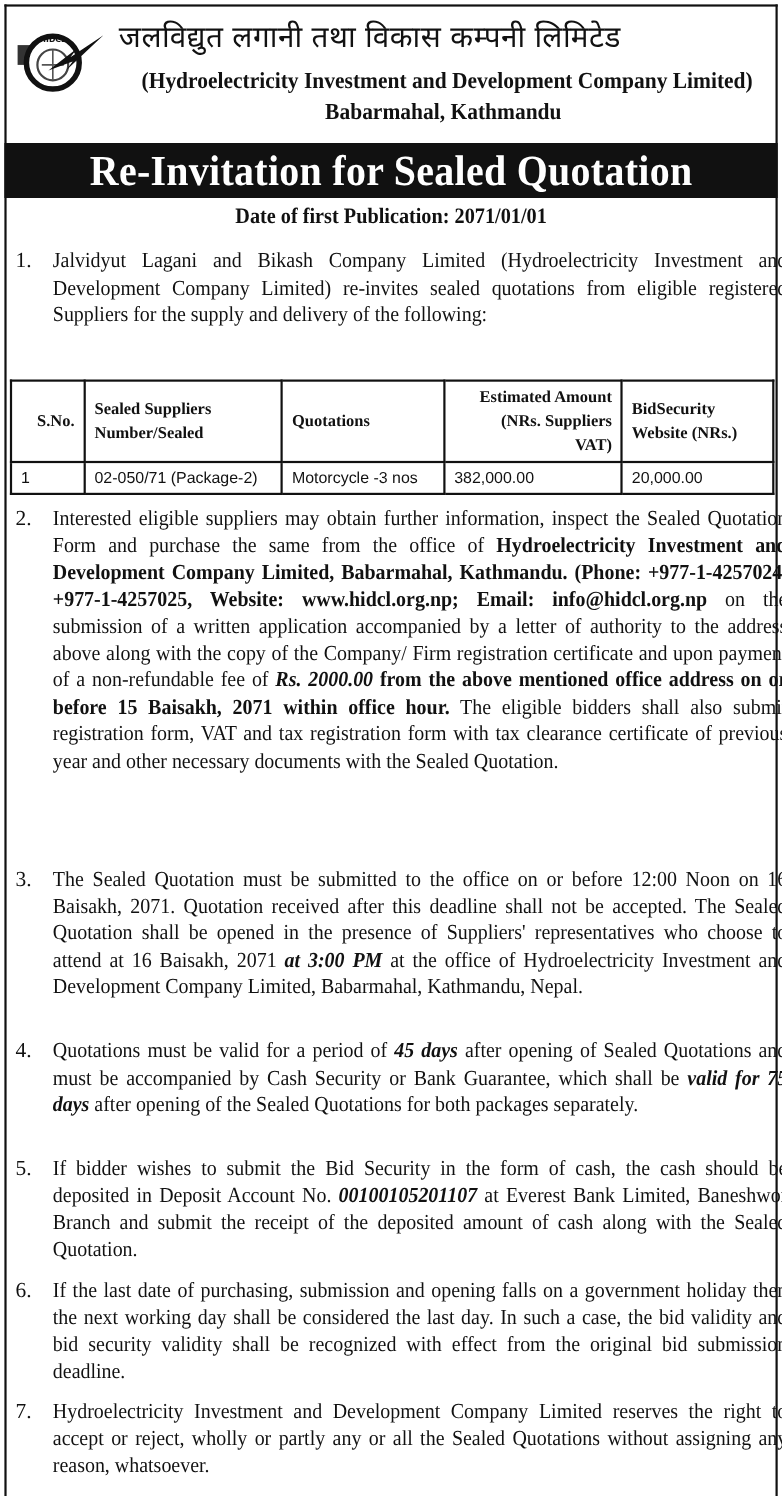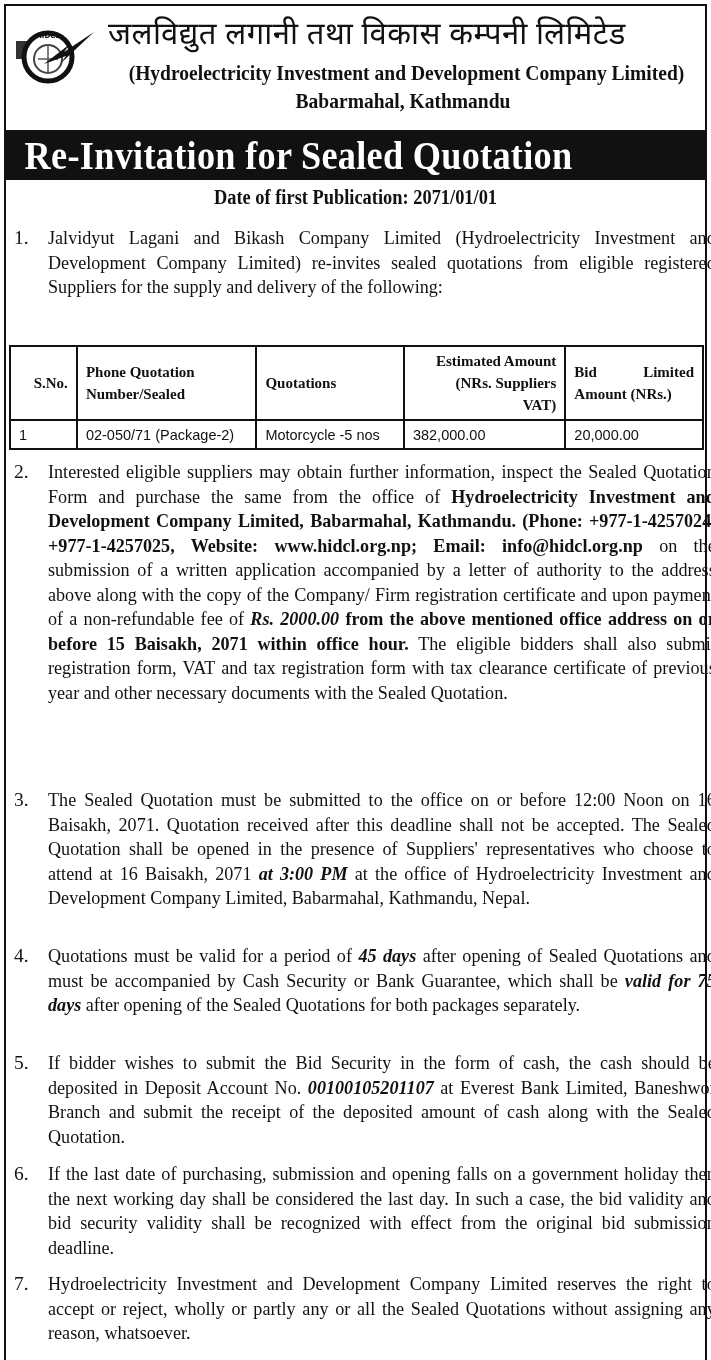--- a/index.html
+++ b/index.html
@@ -8,35 +8,35 @@
     font-family: "Liberation Serif", "DejaVu Serif", serif; color: #111;
   }
   .frame {
     position: absolute; left: 4px; top: 4px; width: 703px; height: 1360px;
     border-left: 2px solid #111; border-right: 2px solid #111; border-top: 2px solid #111;
     box-sizing: border-box;
   }
   .logo { position: absolute; left: 14px; top: 24px; width: 84px; height: 60px; }
   .nep-title {
     position: absolute; left: 108px; top: 16px; width: 600px;
-    font-family: Liberation Serif, serif; font-size: 31px; letter-spacing: 0.5px;
+    font-family: Liberation Sans, sans-serif; font-size: 27px; letter-spacing: 0.5px;
     white-space: nowrap; line-height: 36px;
   }
   .eng-name {
     position: absolute; left: 108px; top: 60px; width: 590px; text-align: center;
     font-size: 21px; font-weight: bold; line-height: 26px; transform: scaleX(0.93); transform-origin: center;
     white-space: nowrap;
   }
   .address {
     position: absolute; left: 108px; top: 88px; width: 590px; text-align: center;
     font-size: 21px; font-weight: bold; line-height: 26px; transform: scaleX(0.93);
   }
   .banner {
     position: absolute; left: 4px; top: 130px; width: 703px; height: 50px; background: #111;
-    display: flex; align-items: center; justify-content: flex-start;
+    display: flex; align-items: center; justify-content: center;
   }
   .banner span {
     color: #fff; font-size: 39px; font-weight: bold; letter-spacing: 0.3px;
     transform: scaleX(0.93); display: inline-block; white-space: nowrap;
   }
   .pubdate {
     position: absolute; left: 4px; top: 184px; width: 703px; text-align: center;
     font-size: 20px; font-weight: bold; line-height: 26px; transform: scaleX(0.92);
   }
   .item { position: absolute; left: 14px; width: 690px; font-size: 19.5px; line-height: 24.5px; }
@@ -48,21 +48,21 @@
   b { font-weight: bold; }
   i { font-style: italic; }
   table.q {
     position: absolute; left: 9px; top: 345px; width: 695px; border-collapse: collapse;
     font-size: 15px;
   }
   table.q th, table.q td { border: 2px solid #111; padding: 2px 8px; vertical-align: middle; }
   table.q th { font-weight: bold; height: 68px; text-align: left; line-height: 22px; }
   table.q th.c { text-align: right; }
   table.q td { height: 23px; font-family: "Liberation Sans", "DejaVu Sans", sans-serif; font-size: 14.5px; }
-  .bidsec { display: flex; justify-content: space-between; }
+  .bidsec { display: flex; justify-content: flex-start; }
 </style>
 </head>
 <body>
 
 <div class="frame"></div>
 
 <div class="logo">
   <svg width="84" height="60" viewBox="0 0 84 60">
     <rect x="2" y="17" width="20" height="18" fill="#333"></rect>
     <circle cx="34" cy="33" r="24" fill="#fff" stroke="#111" stroke-width="5"></circle>
@@ -95,43 +95,43 @@
       <col style="width:67px">
       <col style="width:180px">
       <col style="width:148px">
       <col style="width:162px">
       <col style="width:138px">
     </colgroup>
   <thead>
     <tr>
       <th class="c">S.No.</th>
       <th>
-        <div>Phone Quotation</div>
+        <div>Sealed Suppliers</div>
         <div>Number/Sealed</div>
       </th>
       <th>Quotations</th>
       <th class="c">
         <div>Estimated Amount</div>
         <div>(NRs. Suppliers</div>
         <div>VAT)</div>
       </th>
       <th>
         <div class="bidsec">
             <span>Bid</span>
-            <span>Limited</span>
+            <span>Security</span>
           </div>
-        <div>Amount (NRs.)</div>
+        <div>Website (NRs.)</div>
       </th>
     </tr>
   </thead>
   <tbody>
     <tr>
       <td>1</td>
       <td>02-050/71 (Package-2)</td>
-      <td>Motorcycle -5 nos</td>
+      <td>Motorcycle -3 nos</td>
       <td>382,000.00</td>
       <td>20,000.00</td>
     </tr>
   </tbody>
 </table>
 
 <div class="item" style="top:460px;">
   <span class="num">2.</span>
   <div class="body scaled"><span>Interested eligible suppliers may obtain further information, inspect the Sealed Quotation Form and purchase the same from the office of </span><b>Hydroelectricity Investment and Development Company Limited, Babarmahal, Kathmandu. (Phone: +977-1-4257024, +977-1-4257025, Website: www.hidcl.org.np; Email: info@hidcl.org.np</b><span> on the submission of a written application accompanied by a letter of authority to the address above along with the copy of the Company/ Firm registration certificate and upon payment of a non-refundable fee of </span><b><i>Rs. 2000.00</i></b><b> from the above mentioned office address on or before 15 Baisakh, 2071 within office hour.</b><span> The eligible bidders shall also submit registration form, VAT and tax registration form with tax clearance certificate of previous year and other necessary documents with the Sealed Quotation.</span></div>
 </div>

